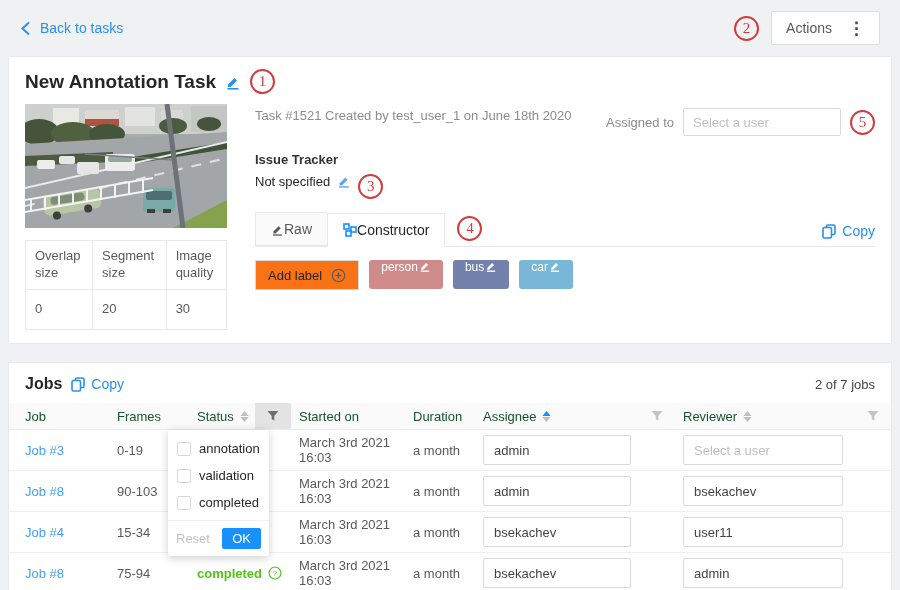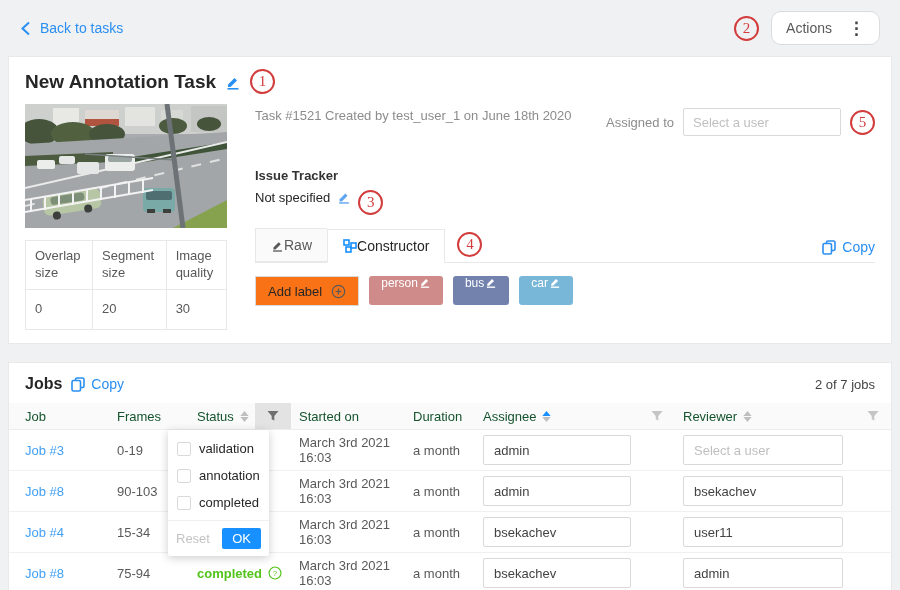--- a/index.html
+++ b/index.html
@@ -5,21 +5,21 @@
   * { margin:0; padding:0; box-sizing:border-box; }
   html,body { width:900px; height:590px; }
   body { font-family:"Liberation Sans", sans-serif; font-size:13px; color:#595959; }
   .page { position:relative; width:900px; height:590px; background:#f0f1f3; overflow:hidden; }
 
   
   .topbar { height:56px; padding:16px 20px; display:flex; align-items:center; justify-content:space-between; }
   .back-link { display:inline-flex; align-items:center; gap:9px; color:#2a8ff2; font-size:14px; cursor:pointer; }
   .topbar-right { display:flex; align-items:center; gap:12px; }
   .actions-btn { display:inline-flex; align-items:center; gap:16px; height:34px; padding:0 14px;
-    background:#fff; border:1px solid #dcdcdc; border-radius:10px; font-size:14px; color:#595959;
+    background:#fff; border:1px solid #dcdcdc; border-radius:2px; font-size:14px; color:#595959;
     font-family:inherit; cursor:pointer; }
   .vdots { font-size:17px; font-weight:700; color:#434343; line-height:1; }
 
   
   .marker { display:inline-flex; align-items:center; justify-content:center; width:25px; height:25px;
     border:2px solid #d23c3c; border-radius:50%; color:#d23c3c; font-size:15px; flex:none;
     font-family:"Liberation Serif", serif; }
 
   
   .card { background:#fff; border:1px solid #e9e9e9; margin:0 8px; }
@@ -37,21 +37,21 @@
   .params-table td { border:1px solid #e8e8e8; padding:7px 9px; font-size:13px; color:#595959; line-height:1.3; vertical-align:top; }
   .params-table .val td { padding:11px 9px; }
 
   .right-col { flex:1; padding-top:4px; }
   .meta-row { display:flex; justify-content:space-between; align-items:flex-start; color:#8c8c8c; }
   .assigned { display:flex; align-items:center; gap:9px; }
   .assigned input { width:158px; height:28px; border:1px solid #d9d9d9; border-radius:2px; padding:0 9px;
     font-size:13px; font-family:inherit; color:#434343; }
   input::placeholder { color:#bfbfbf; }
 
-  .issue-label { margin-top:32px; font-weight:700; color:#333; }
+  .issue-label { margin-top:16px; font-weight:700; color:#333; }
   .issue-value { margin-top:7px; display:flex; align-items:flex-start; gap:7px; color:#262626; }
 
   .labels-editor { margin-top:13px; }
   .tabbar { display:flex; align-items:flex-end; border-bottom:1px solid #e8e8e8; position:relative; }
   .tab { height:34px; padding:0 15px; display:inline-flex; align-items:center; gap:0;
     background:#fafafa; border:1px solid #e8e8e8; color:#595959; font-size:14px; cursor:pointer; }
   .tab.raw { border-right:none; }
   .tab.active { background:#fff; border-bottom:1px solid #fff; margin-bottom:-1px; color:#262626; }
   .tab-marker { margin-left:12px; margin-bottom:5px; }
   .copy-btn { margin-left:auto; display:inline-flex; align-items:center; gap:6px; color:#2a8ff2;
@@ -410,25 +410,25 @@
       <div class="cell"><input class="row-input assignee-input" type="text" value="bsekachev" style=""></div>
       <div class="funnel-cell"></div>
       <div class="cell"><input class="row-input reviewer-input" type="text" value="admin" style=""></div>
       <div class="funnel-cell"></div>
     </div>
   </div>
 
   <div class="filter-dropdown">
     <div class="filter-item">
       <span class="checkbox"></span>
-      <span>validation</span>
+      <span>annotation</span>
     </div>
     <div class="filter-item">
       <span class="checkbox"></span>
-      <span>annotation</span>
+      <span>validation</span>
     </div>
     <div class="filter-item">
       <span class="checkbox"></span>
       <span>completed</span>
     </div>
     <div class="filter-footer">
       <button class="reset-btn">Reset</button>
       <button class="ok-btn">OK</button>
     </div>
   </div>

